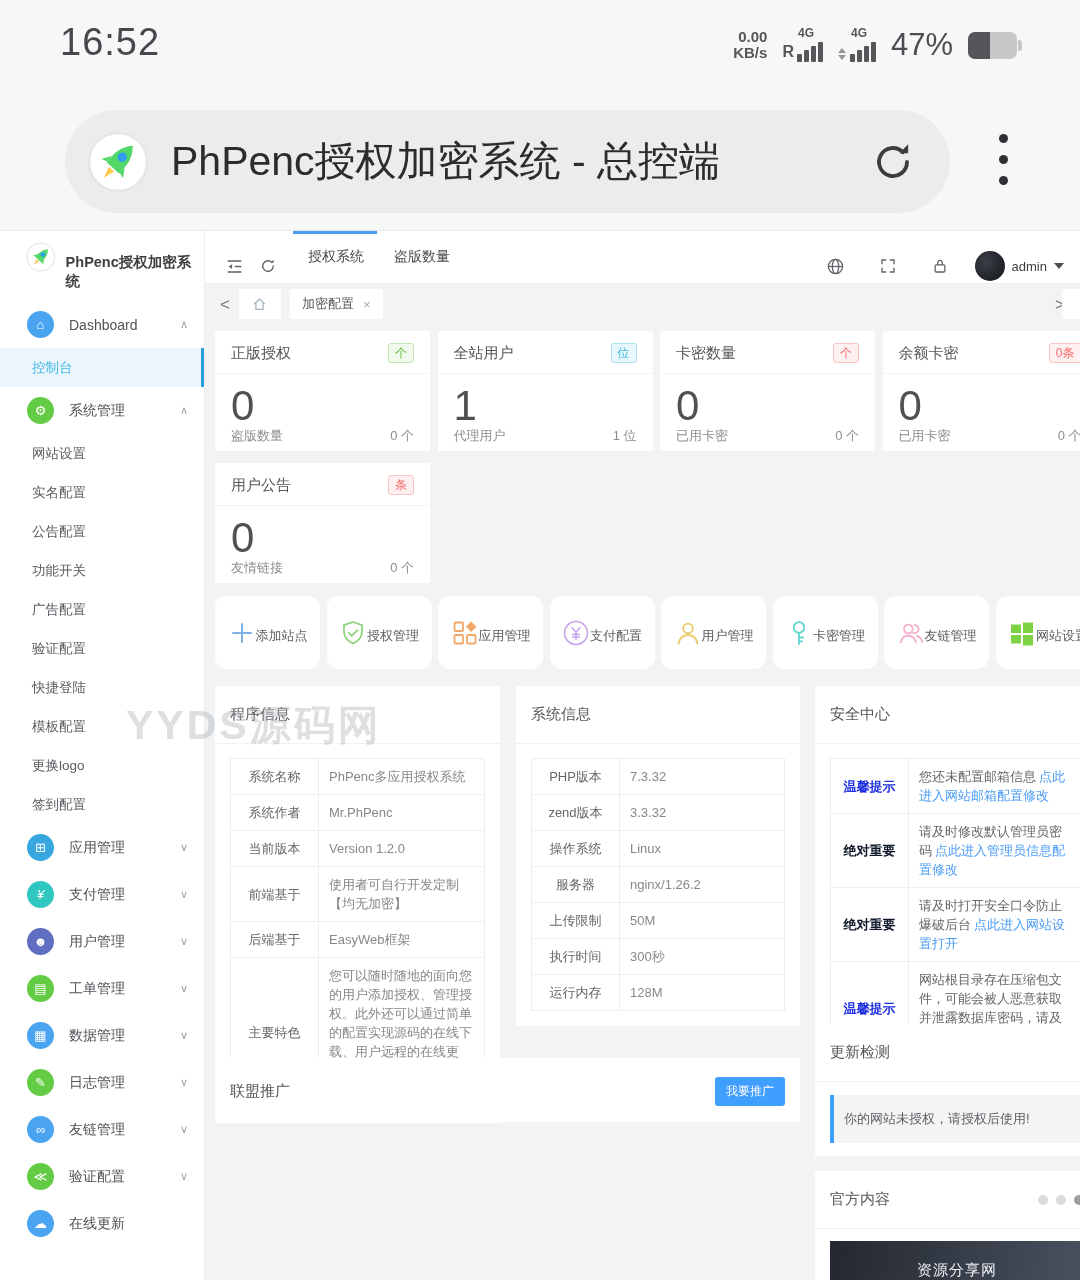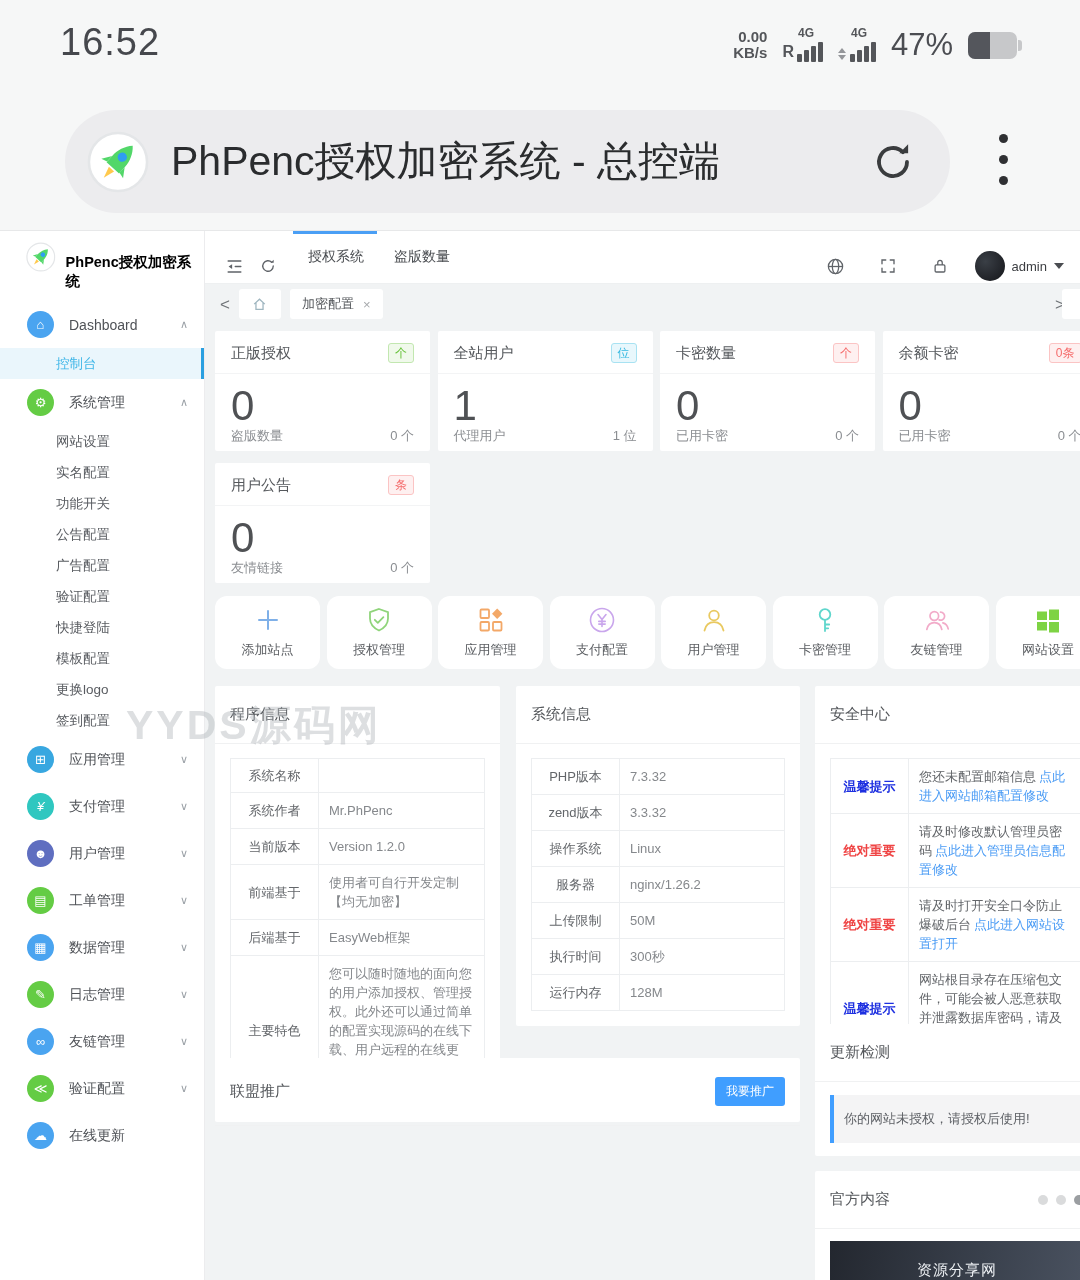--- a/index.html
+++ b/index.html
@@ -39,25 +39,25 @@
   .omni-refresh{flex:none;}
   .kebab{position:absolute;right:64px;top:36px;display:flex;flex-direction:column;gap:12px;padding:8px;}
   .kebab i{width:9px;height:9px;border-radius:50%;background:#2f3033;}
 
   
   .webview{position:absolute;top:230px;left:0;width:1080px;height:1050px;background:#f1f3f4;overflow:hidden;border-top:1px solid #e7e8e9;}
 
   
   .sidebar{position:absolute;left:0;top:0;bottom:0;width:205px;background:#fff;border-right:1px solid #ececee;z-index:5;}
   .side-logo{height:52px;display:flex;align-items:center;padding-left:26px;}
-  .side-logo span{margin-left:10px;font-size:14.5px;font-weight:600;color:#000000;margin-top:30px;}
+  .side-logo span{margin-left:10px;font-size:14.5px;font-weight:600;color:#404040;margin-top:30px;}
   .side-menu{padding-top:18px;}
   .side-item{display:flex;align-items:center;padding:0 16px 0 27px;cursor:pointer;}
   .side-item.top{height:47px;}
-  .side-item.sub{height:31px;padding-left:56px;}
+  .side-item.sub{height:39px;padding-left:32px;}
   .side-ico{width:27px;height:27px;border-radius:50%;color:#fff;display:flex;align-items:center;justify-content:center;
             font-size:13px;margin-right:15px;flex:none;}
   .side-label{font-size:14px;color:#4f5257;flex:1;}
   .side-item.sub .side-label{font-size:13.5px;color:#595c61;}
   .side-chev{font-size:11px;color:#9aa0a6;}
   .side-item.active{background:#eaf6fc;box-shadow:inset -3px 0 0 #2a9fe0;}
   .side-item.active .side-label{color:#41b7e8;}
   .c-blue{background:#4aa4f0;}.c-green{background:#64cc44;}.c-lblue{background:#38a7e0;}
   .c-teal{background:#2fc7c0;}.c-indigo{background:#5f6ec0;}
 
@@ -93,21 +93,21 @@
   .card-title{font-size:15px;color:#55585c;}
   .badge{font-size:12px;line-height:1;padding:3px 6px;border:1px solid;border-radius:3px;}
   .b-green{color:#67c23a;background:#f0f9eb;border-color:#c2e7b0;}
   .b-blue{color:#35b8e0;background:#e8f7fc;border-color:#a8e2f2;}
   .b-red{color:#f56c6c;background:#fef0f0;border-color:#fbc4c4;}
   .card-num{padding:11px 16px 0;font-size:42px;color:#4f5154;line-height:1;}
   .card-foot{margin-top:auto;padding:0 16px 13px;display:flex;justify-content:space-between;font-size:13px;color:#8b8e92;}
 
   
   .quick{position:absolute;left:215px;top:365px;width:890px;display:flex;gap:6.5px;z-index:2;}
-  .qa{flex:none;width:105px;height:73px;background:#fff;border-radius:12px;display:flex;flex-direction:column;
+  .qa{flex:none;width:105px;height:73px;background:#fff;border-radius:12px;display:flex;flex-direction:row;
       align-items:center;justify-content:center;cursor:pointer;}
   .qa-label{font-size:13px;color:#5b5e62;margin-top:7px;}
 
   
   .panel{position:absolute;background:#fff;border-radius:2px;z-index:2;}
   .panel-head{display:flex;align-items:center;justify-content:space-between;padding:19px 15px;
               border-bottom:1px solid #f0f1f2;font-size:15px;color:#55585c;}
   .p-program{left:215px;top:455px;width:285px;}
   .p-system{left:516px;top:455px;width:284px;}
   .p-security{left:815px;top:455px;width:284px;}
@@ -116,21 +116,21 @@
   .p-official{left:815px;top:940px;width:284px;height:120px;}
   .info-table{margin:14px 15px 15px;border:1px solid #eceef0;}
   .info-row{display:flex;border-bottom:1px solid #eceef0;}
   .info-row:last-child{border-bottom:none;}
   .info-label{width:88px;flex:none;border-right:1px solid #eceef0;display:flex;align-items:center;justify-content:center;
               text-align:center;padding:8px 5px;font-size:13px;color:#63666a;line-height:17px;}
   .info-value{flex:1;display:flex;align-items:center;padding:8px 10px;font-size:13px;color:#85888c;line-height:19px;}
   .sec .info-label{width:78px;font-weight:700;}
   .sec .info-value{color:#63666a;}
   .t-blue{color:#1d2fe0;}
-  .t-red{color:#ef4444;}
+  .t-red{color:#0f172a;}
   .sec-link{color:#4b9cf5;margin-left:3px;cursor:pointer;}
   .promo-btn{background:#409eff;color:#fff;font-size:12px;padding:6px 11px;border-radius:3px;border:none;cursor:pointer;}
   .uc-alert{margin:13px 15px;background:#f4f4f5;border-left:4px solid #409eff;padding:15px 10px;font-size:13px;color:#5e6166;}
   .dots{display:flex;gap:8px;}
   .dot{width:10px;height:10px;border-radius:50%;background:#dadbdc;}
   .dot.on{background:#9b9ea1;}
   .of-banner{margin:12px 15px;height:58px;background:linear-gradient(100deg,#23272f,#3a414d 60%,#4a5260);
              color:#eef1f4;display:flex;align-items:center;justify-content:center;font-size:15px;letter-spacing:1px;cursor:pointer;}
 
   .watermark{position:absolute;left:126px;top:698px;font-size:41px;font-weight:700;color:rgba(170,175,180,0.40);
@@ -408,20 +408,21 @@
         <span class="qa-label">网站设置</span>
       </div>
     </div>
 
     <div class="panel p-program">
       <div class="panel-head">程序信息</div>
       <div class="info-table">
 
           <div class="info-row">
             <div class="info-label">系统名称</div>
+            <div class="info-value">PhPenc多应用授权系统</div>
           </div>
 
           <div class="info-row">
             <div class="info-label">系统作者</div>
             <div class="info-value">Mr.PhPenc</div>
           </div>
 
           <div class="info-row">
             <div class="info-label">当前版本</div>
             <div class="info-value">Version 1.2.0</div>
@@ -589,27 +590,27 @@
           </div>
 
           <div class="side-item sub">
 
             <span class="side-label">实名配置</span>
             <span class="side-chev"></span>
           </div>
 
           <div class="side-item sub">
 
+            <span class="side-label">公告配置</span>
+            <span class="side-chev"></span>
+          </div>
+
+          <div class="side-item sub">
+
             <span class="side-label">功能开关</span>
-            <span class="side-chev"></span>
-          </div>
-
-          <div class="side-item sub">
-
-            <span class="side-label">公告配置</span>
             <span class="side-chev"></span>
           </div>
 
           <div class="side-item sub">
 
             <span class="side-label">广告配置</span>
             <span class="side-chev"></span>
           </div>
 
           <div class="side-item sub">

